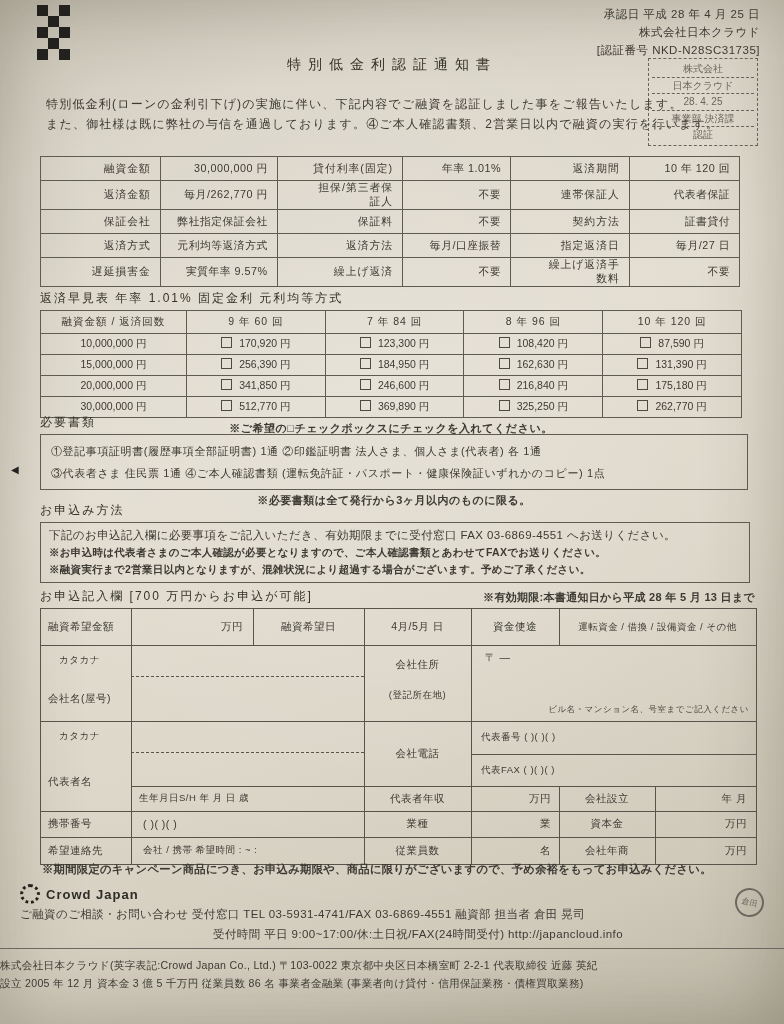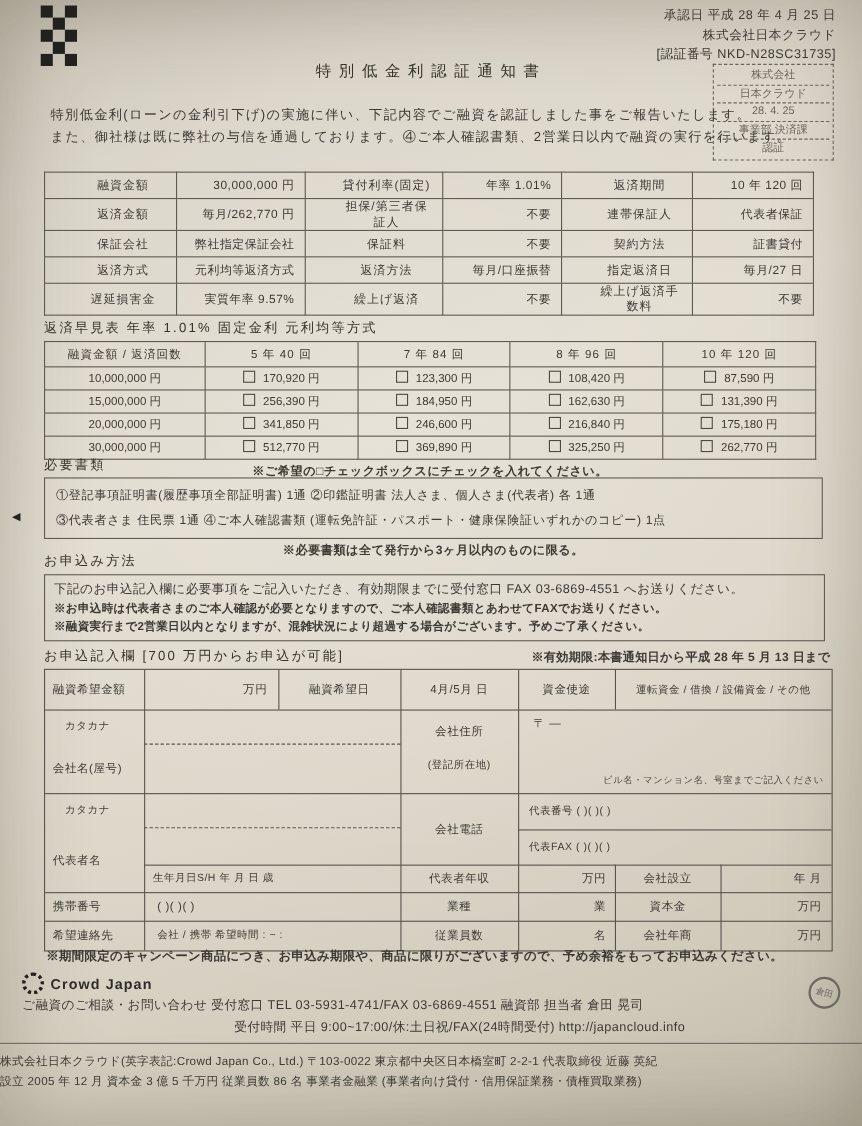--- a/index.html
+++ b/index.html
@@ -26,21 +26,21 @@
   .stamp .row:last-child{border-bottom:none;}
   .title{top:56px;left:0;width:784px;text-align:center;font-size:14px;letter-spacing:7px;color:#353329;}
   .intro{top:94px;left:46px;width:706px;font-size:12px;line-height:1.7;letter-spacing:1.2px;}
   
   .sec-h{font-size:12px;letter-spacing:2px;color:#353329;}
   
   .loan{top:152px;left:40px;}
   table{border-collapse:collapse;}
   .loan table{width:700px;margin-top:4px;font-size:10.8px;}
   .loan td{border:1px solid #5e5b52;height:23px;padding:0 9px;}
-  .loan td.lab{text-align:center;letter-spacing:1px;padding-left:32px;}
+  .loan td.lab{text-align:right;letter-spacing:1px;padding-left:32px;}
   .loan td.val{text-align:right;letter-spacing:.5px;}
   
   .repay{top:290px;left:40px;}
   .repay table{width:702px;margin-top:3px;font-size:10.5px;}
   .repay td,.repay th{border:1px solid #5e5b52;text-align:center;font-weight:normal;}
   .repay th{height:20px;letter-spacing:1px;}
   .repay td{height:18px;}
   .cb{display:inline-block;width:9px;height:9px;border:1px solid #4c4a43;vertical-align:-1px;margin-right:7px;background:transparent;}
   .note-r{text-align:center;font-weight:bold;font-size:11px;margin-top:3px;letter-spacing:.5px;}
   
@@ -167,21 +167,21 @@
     </tbody>
       </table>
   </div>
 
   <div class="abs repay">
     <div class="sec-h">返済早見表 年率 1.01% 固定金利 元利均等方式</div>
     <table>
       <tbody>
           <tr>
         <th style="width:146px">融資金額 / 返済回数</th>
-        <th style="width:139px">5 年 40 回</th>
+        <th style="width:139px">9 年 60 回</th>
         <th style="width:139px">7 年 84 回</th>
         <th style="width:139px">8 年 96 回</th>
         <th style="width:139px">10 年 120 回</th>
       </tr>
       <tr>
         <td>10,000,000 円</td>
         <td><span class="cb"></span><span>170,920 円</span></td>
         <td><span class="cb"></span><span>123,300 円</span></td>
         <td><span class="cb"></span><span>108,420 円</span></td>
         <td><span class="cb"></span><span>87,590 円</span></td>

